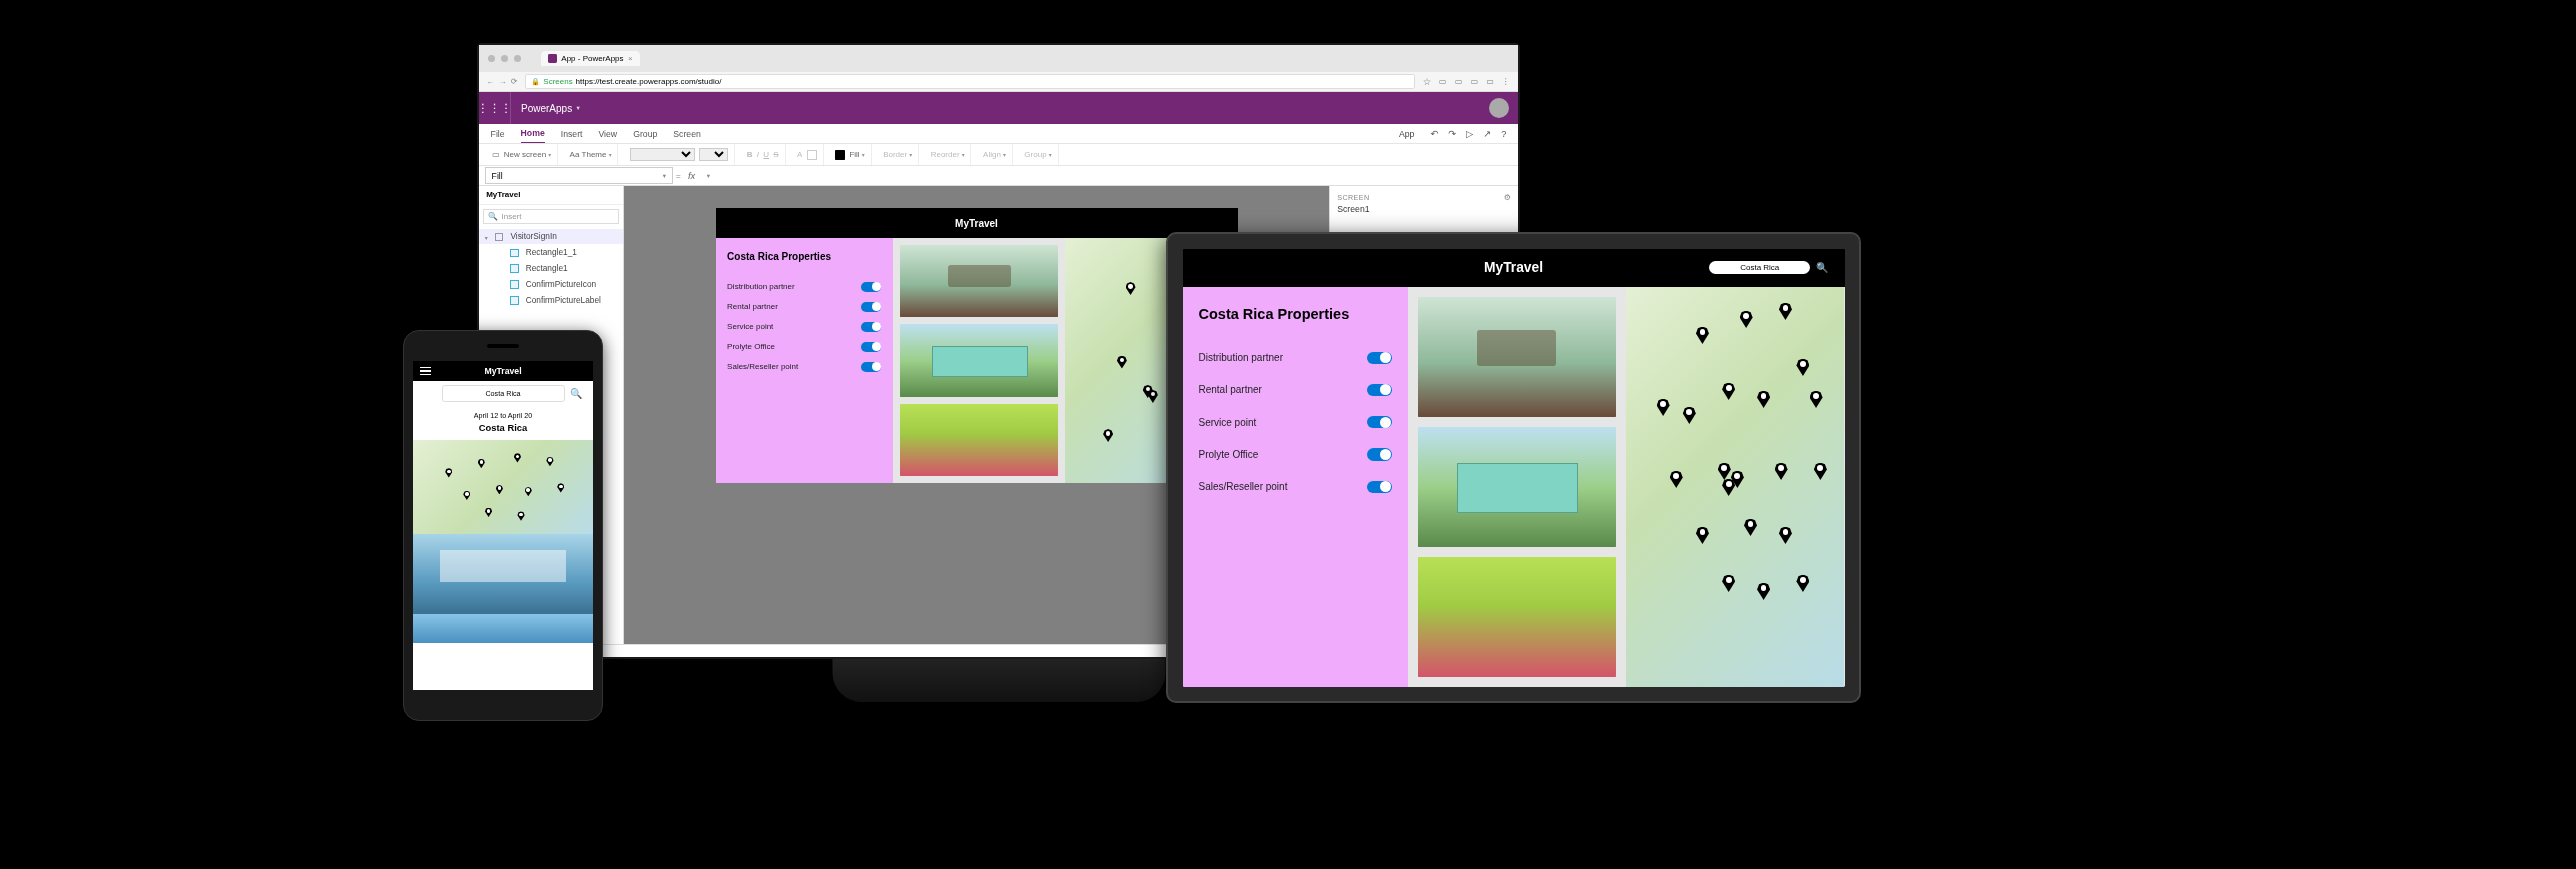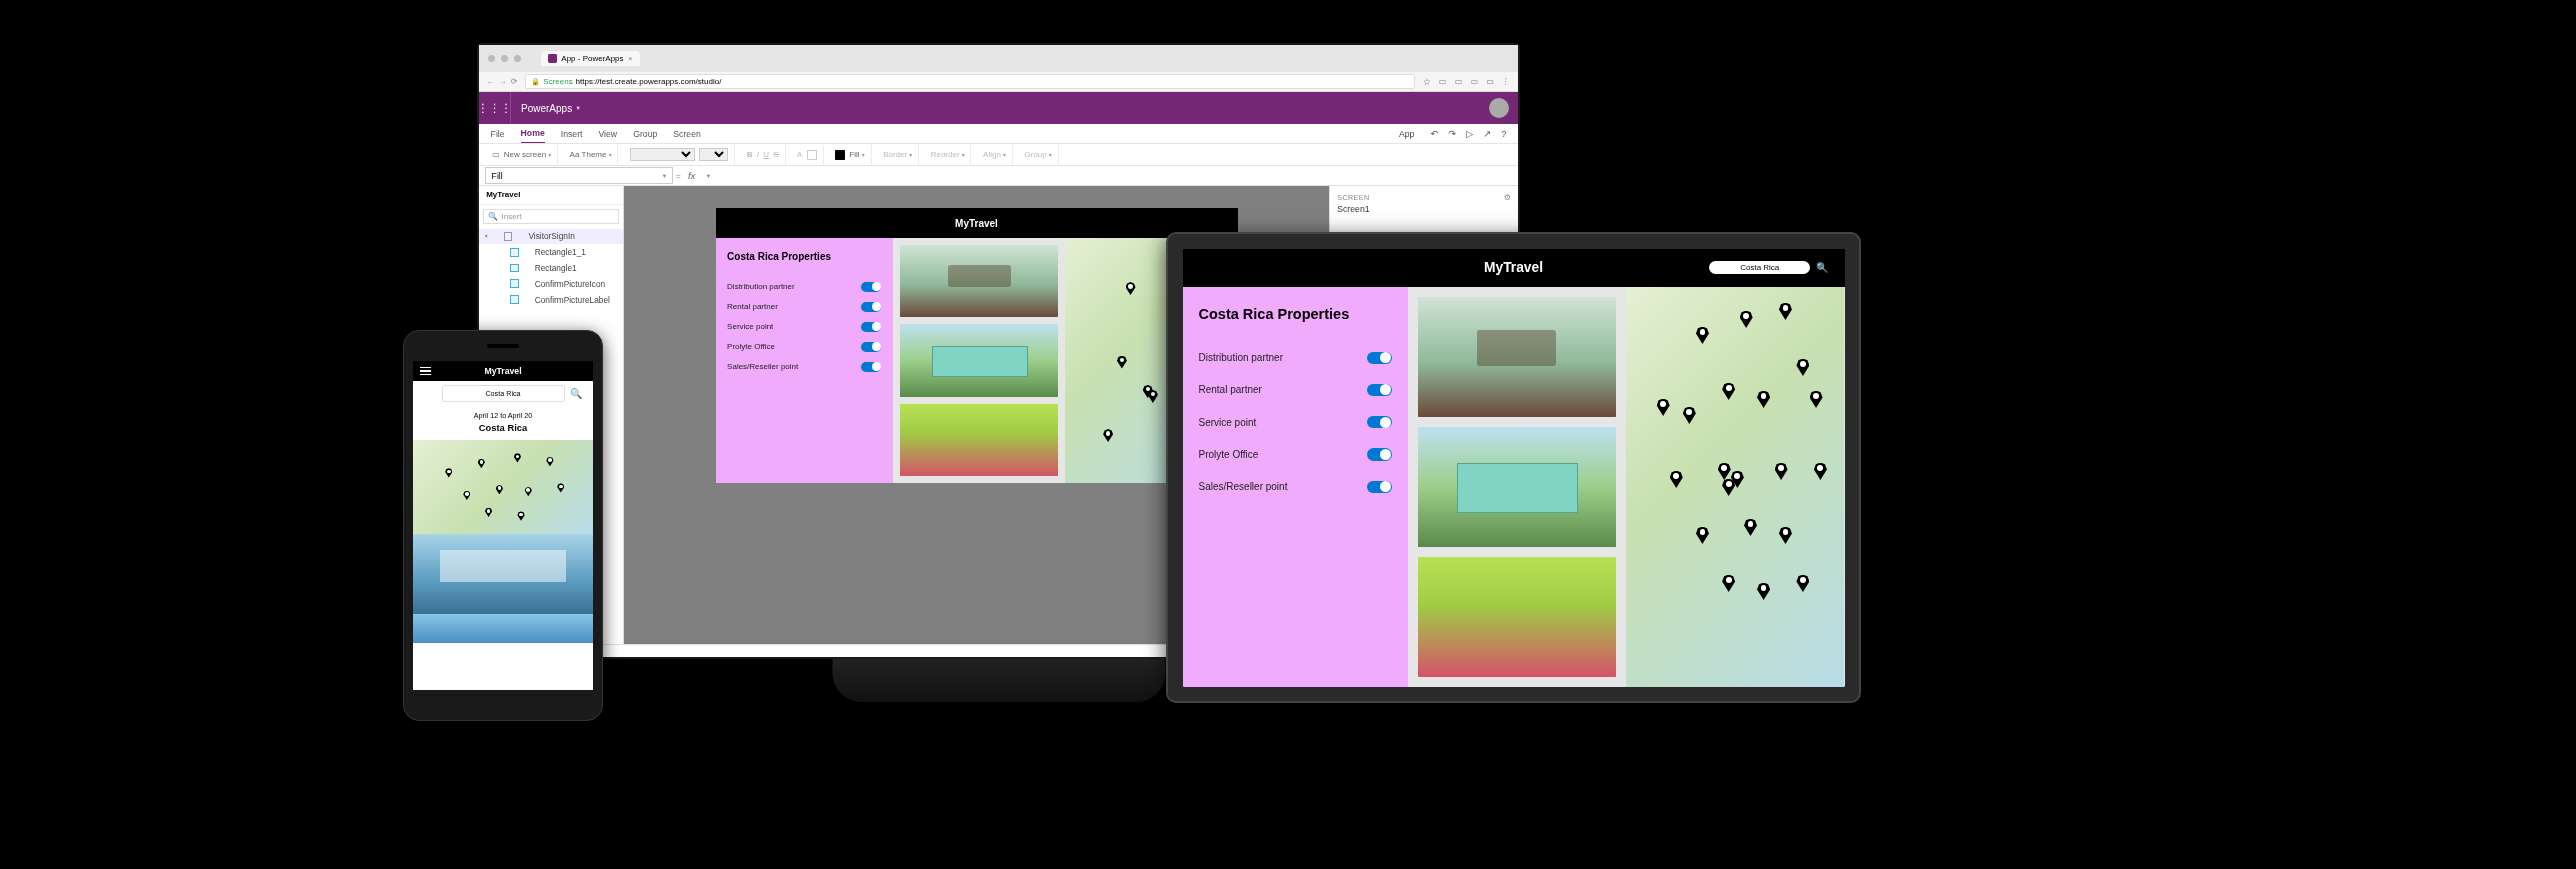--- a/index.html
+++ b/index.html
@@ -56,21 +56,21 @@
 .fx-label{font-style:italic;color:#666;font-size:9.4px;padding:0 4.3px}
 .formula-input{flex:1;border:0.7px solid #ccc;padding:2.2px 5.8px;font-family:Consolas,monospace;font-size:8.7px;background:#fff}
 .formula-input .fn{color:#0070c0}
 .formula-input .num{color:#098658}
 
 
 .editor{display:flex;height:calc(100% - 23px - 20px - 32px - 20px - 22px - 20px - 17.4px);background:#fff}
 .tree-panel{width:145px;border-right:0.7px solid #ddd;font-size:8.3px}
 .tree-header{padding:4.3px 7.2px;font-weight:600;border-bottom:0.7px solid #eee;font-size:8px}
 .tree-search{margin:4.3px;border:0.7px solid #ddd;padding:2.2px 4.3px;display:flex;align-items:center;gap:2.9px;font-size:8px;color:#999}
-.tree-item{padding:2.9px 7.2px 2.9px 13px;display:flex;align-items:center;gap:16px;color:#444}
+.tree-item{padding:2.9px 7.2px 2.9px 13px;display:flex;align-items:flex-end;gap:7px;color:#444}
 .tree-item.root{padding-left:5.8px;background:#eef}
 .tree-item .caret{font-size:5.8px;color:#888}
 .tree-item .ico{width:8.7px;height:8.7px;border:0.7px solid #999;display:inline-block}
 .tree-item.child{padding-left:31px}
 .tree-item.child .ico{border-color:#3ab0d8;background:rgba(58,176,216,.12)}
 .canvas-area{flex:1;background:#808080;border-right:0.7px solid #ddd;position:relative;display:flex;align-items:flex-start;justify-content:center;padding-top:22px}
 .props-panel{width:188px;padding:7.2px;font-size:8px;color:#555}
 .props-label{color:#888;font-size:7.2px;letter-spacing:0.4px}
 .props-value{font-size:8.7px;color:#333;margin-top:1.4px}
 .props-gear{float:right;color:#888}

